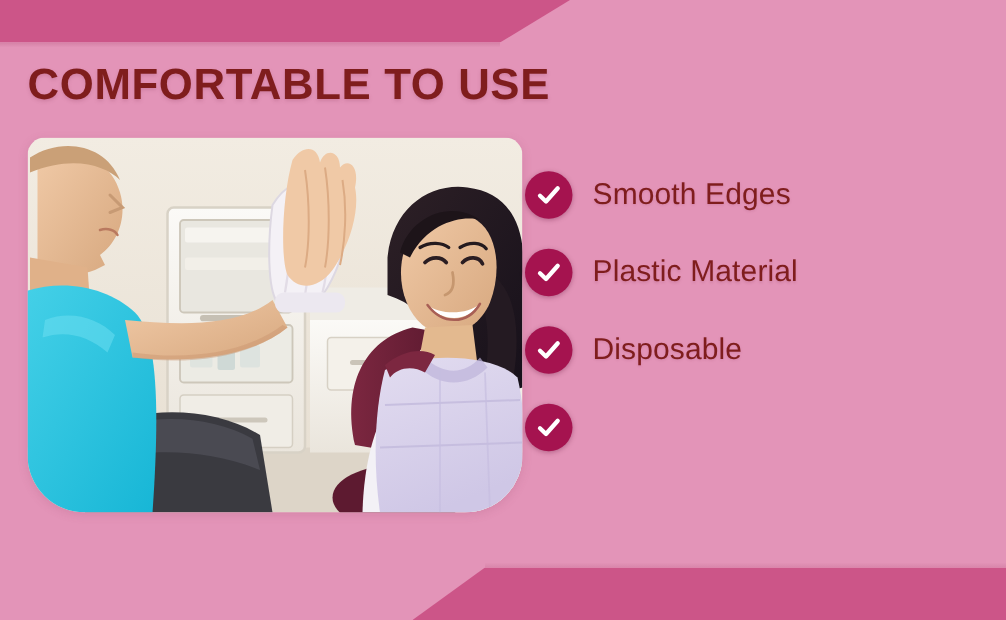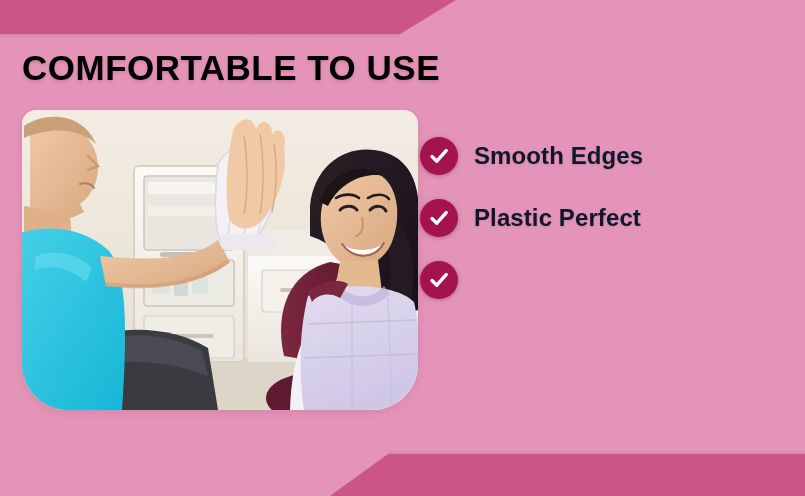--- a/index.html
+++ b/index.html
@@ -55,21 +55,21 @@
 
   
   .title {
     position: absolute;
     left: 22px;
     top: 48px;
     font-size: 35px;
     line-height: 40px;
     font-weight: 800;
     letter-spacing: 0.5px;
-    color: #000000;
+    color: #7f1d1d;
     text-transform: uppercase;
     white-space: nowrap;
     text-shadow: 0 2px 3px rgba(150,70,105,.25);
   }
 
   
   .photo {
     position: absolute;
     left: 22px;
     top: 110px;
@@ -107,22 +107,22 @@
     display: flex;
     align-items: center;
     justify-content: center;
     box-shadow: 0 1px 4px rgba(90,10,45,.35);
   }
   .check-badge svg { display: block; }
 
   .feature-label {
     margin-left: 16px;
     font-size: 24px;
-    font-weight: 700;
-    color: #0f172a;
+    font-weight: 400;
+    color: #7f1d1d;
     letter-spacing: 0.1px;
     white-space: nowrap;
     text-shadow: 0 1px 2px rgba(150,70,105,.22);
   }
 </style>
 </head>
 <body>
 
 <div id="slide">
 
@@ -265,23 +265,31 @@
       </span>
       <span class="feature-label">Smooth Edges</span>
     </div>
 
     <div class="feature-row">
       <span class="check-badge">
         <svg width="24" height="24" viewBox="0 0 24 24" aria-hidden="true">
           <path d="M5 12.6 L9.8 17.2 L19.2 6.6" fill="none" stroke="#ffffff" stroke-width="3.4" stroke-linecap="round" stroke-linejoin="round"></path>
         </svg>
       </span>
-      <span class="feature-label">Plastic Perfect</span>
+      <span class="feature-label">Plastic Material</span>
     </div>
 
+    <div class="feature-row">
+      <span class="check-badge">
+        <svg width="24" height="24" viewBox="0 0 24 24" aria-hidden="true">
+          <path d="M5 12.6 L9.8 17.2 L19.2 6.6" fill="none" stroke="#ffffff" stroke-width="3.4" stroke-linecap="round" stroke-linejoin="round"></path>
+        </svg>
+      </span>
+      <span class="feature-label">Disposable</span>
+    </div>
 
     <div class="feature-row">
       <span class="check-badge">
         <svg width="24" height="24" viewBox="0 0 24 24" aria-hidden="true">
           <path d="M5 12.6 L9.8 17.2 L19.2 6.6" fill="none" stroke="#ffffff" stroke-width="3.4" stroke-linecap="round" stroke-linejoin="round"></path>
         </svg>
       </span>
     </div>
 
   </div>

